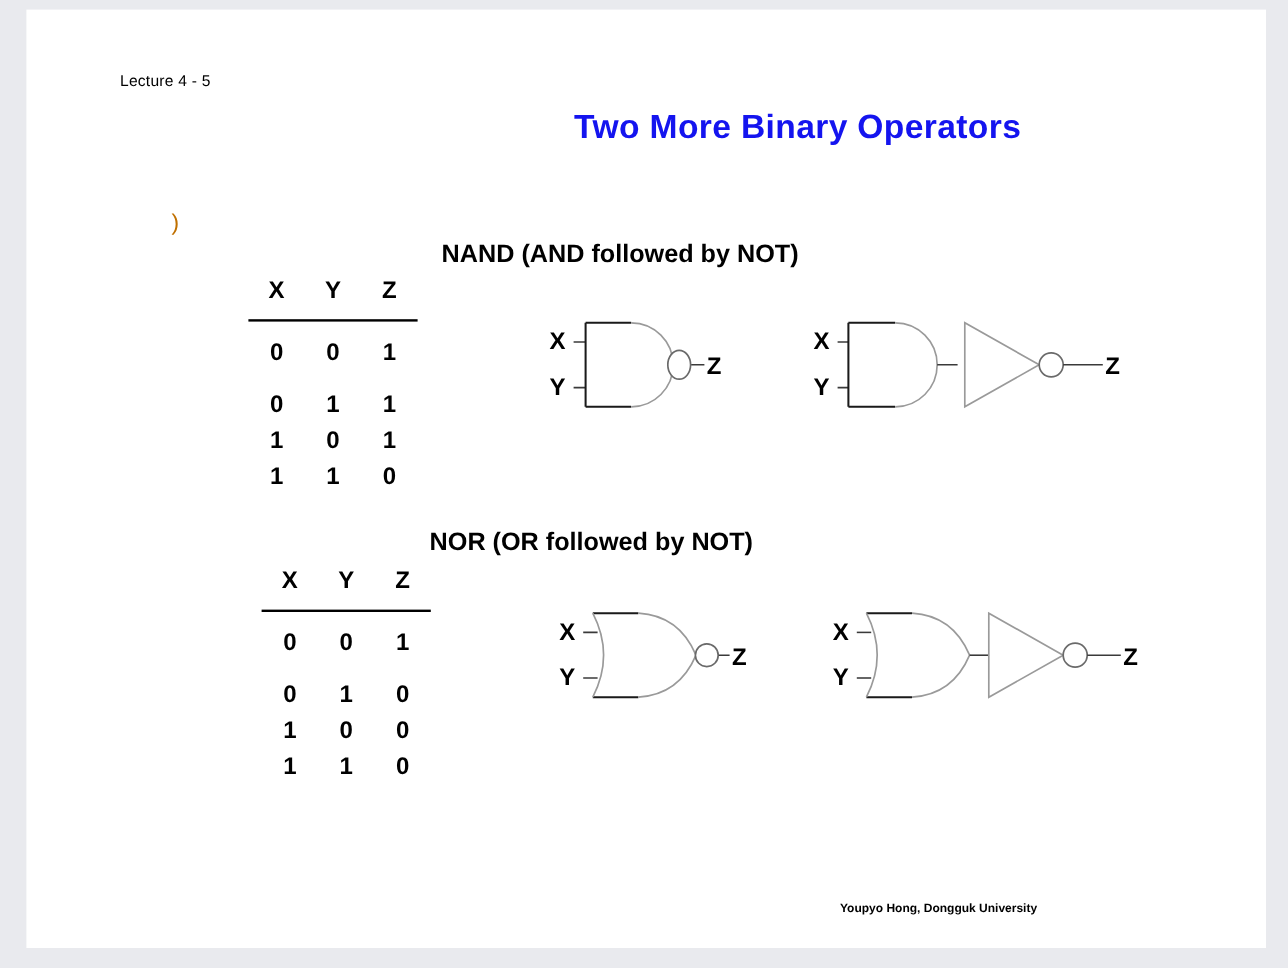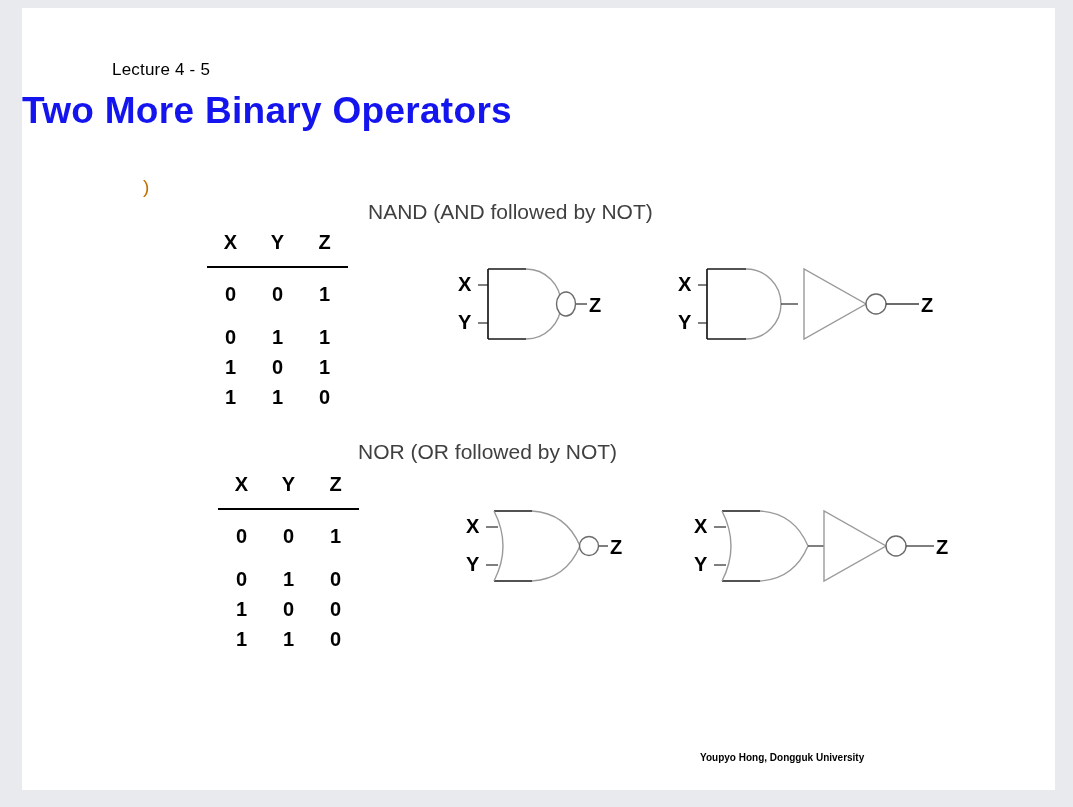--- a/index.html
+++ b/index.html
@@ -21,50 +21,49 @@
     width: 1033px;
     height: 782px;
     background: #ffffff;
   }
 
   
   .lecture-label {
     position: absolute;
     left: 78px;
     top: 52px;
-    font-size: 17px;
+    font-size: 13px;
     font-weight: 400;
     color: #000000;
     letter-spacing: 0.2px;
-    margin-left: 12px;
   }
   .slide-title {
     position: absolute;
     left: 0;
     top: 82px;
     width: 829px;
-    text-align: left;
-    font-size: 37px;
+    text-align: right;
+    font-size: 28px;
     font-weight: bold;
     color: #1414ef;
     letter-spacing: 0.3px;
   }
   .stray-paren {
     position: absolute;
     left: 121px;
     top: 168px;
     font-size: 19px;
     font-weight: 400;
     color: #c07000;
   }
   .section-heading {
     position: absolute;
     font-size: 21px;
-    font-weight: normal;
-    color: #404040;
+    font-weight: bold;
+    color: #000000;
   }
   #nand-heading { left: 346px; top: 192px; }
   #nor-heading  { left: 336px; top: 432px; }
 
   .footer-credit {
     position: absolute;
     left: 678px;
     top: 744px;
     font-size: 10px;
     font-weight: bold;

